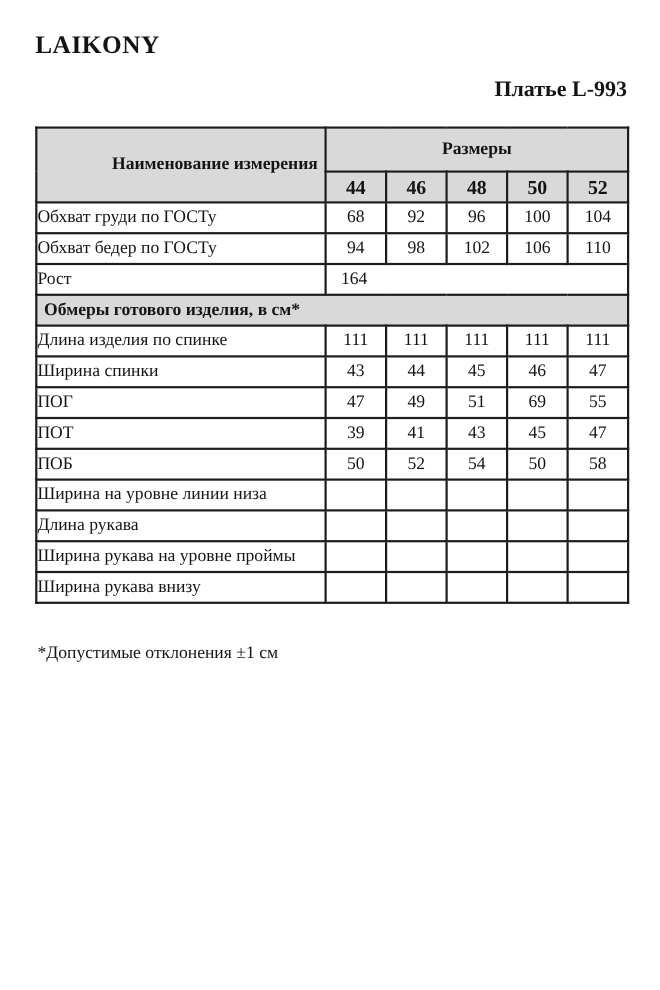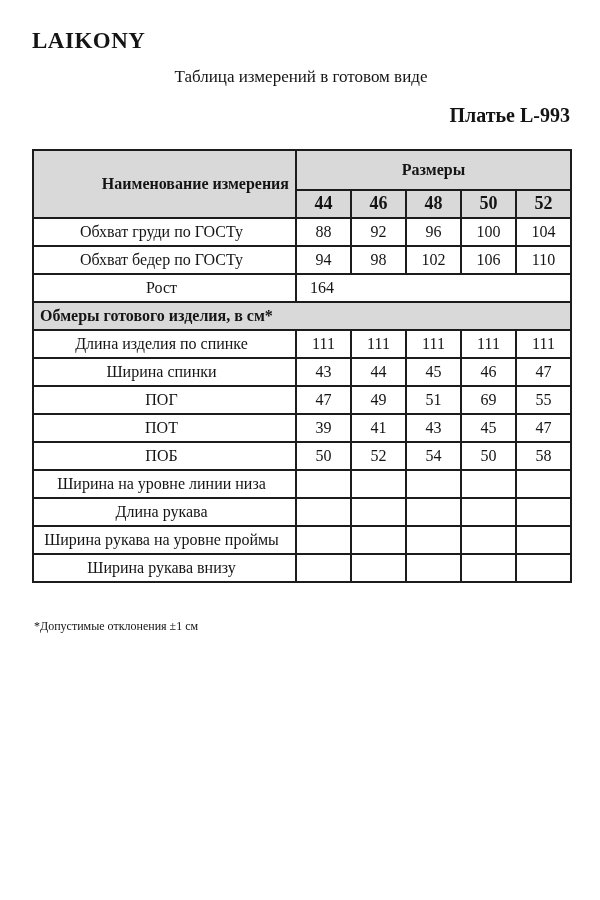--- a/index.html
+++ b/index.html
@@ -50,44 +50,43 @@
     vertical-align: middle;
     overflow: hidden;
     white-space: nowrap;
   }
   thead th { background: var(--header-bg, #d9d9d9); }
 
   .name-h   { font-weight: bold; text-align: right; font-size: 16px; }
   .sizes-h  { font-weight: bold; text-align: center; font-size: 16px; height: 40px; }
   .size-th  { font-weight: bold; text-align: center; font-size: 18px; }
 
-  .label-cell  { text-align: center; padding-left: 0; }
+  .label-cell  { text-align: left; padding-left: 0; }
   .value-cell  { text-align: center; }
   .merged-value-cell { text-align: left; padding-left: 13px; border-radius: 13px; }
   .section-cell {
     background: var(--header-bg, #d9d9d9);
     font-weight: bold;
     text-align: left;
     font-size: 16px;
   }
 
   .footnote {
-    font-size: 12px;
+    font-size: 16px;
     margin-top: 36px;
     margin-left: 2px;
   }
 </style>
 </head>
 <body>
 
 <main class="page">
 
   <h1 class="brand">LAIKONY</h1>
 
-  <p class="subtitle">Таблица измерений в готовом виде</p>
 
   <h2 class="product">Платье L-993</h2>
 
   <table class="size-table">
     <colgroup>
       <col class="c-name">
       <col class="c-size">
         <col class="c-size">
         <col class="c-size">
         <col class="c-size">
@@ -102,21 +101,21 @@
           <th class="size-th">44</th>
           <th class="size-th">46</th>
           <th class="size-th">48</th>
           <th class="size-th">50</th>
           <th class="size-th">52</th>
         </tr>
     </thead>
     <tbody>
         <tr>
           <td class="label-cell">Обхват груди по ГОСТу</td>
-          <td class="value-cell">88</td>
+          <td class="value-cell">68</td>
           <td class="value-cell">92</td>
           <td class="value-cell">96</td>
           <td class="value-cell">100</td>
           <td class="value-cell">104</td>
         </tr>
         <tr>
           <td class="label-cell">Обхват бедер по ГОСТу</td>
           <td class="value-cell">94</td>
           <td class="value-cell">98</td>
           <td class="value-cell">102</td>

